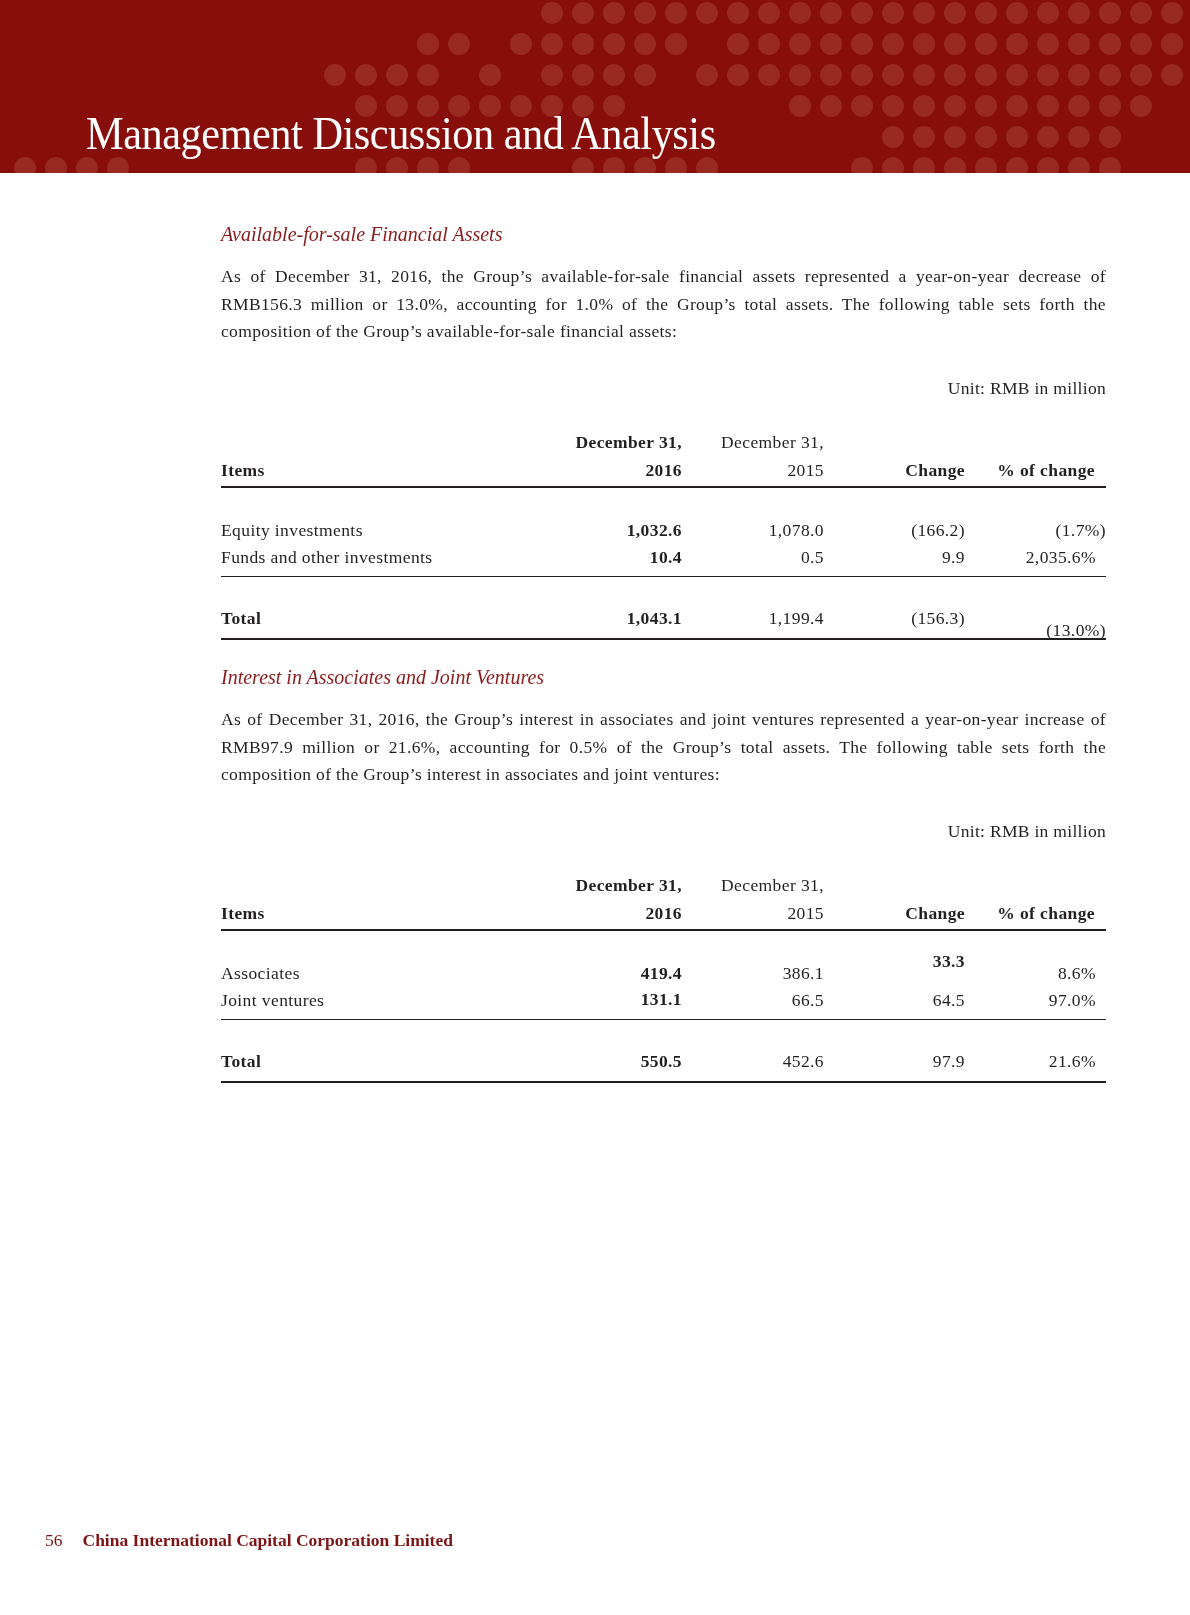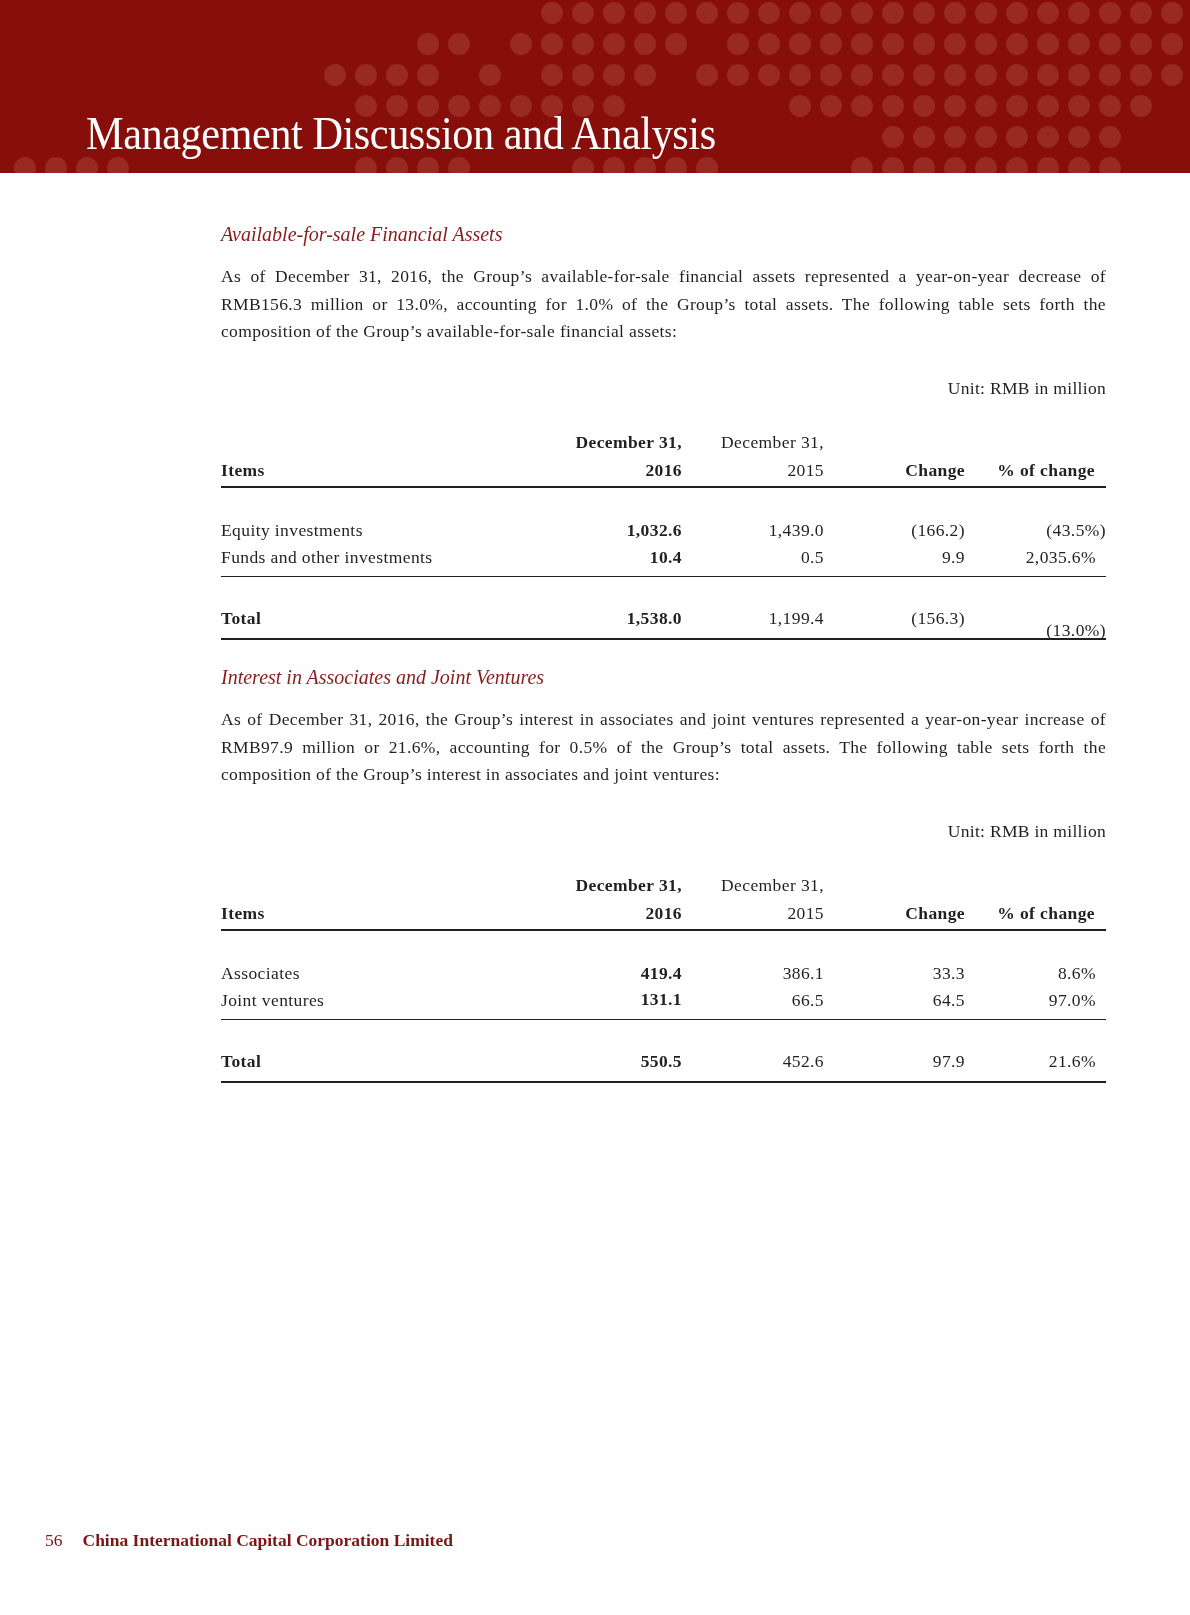--- a/index.html
+++ b/index.html
@@ -168,36 +168,36 @@
   <div class="cell c-items bold" style="top:28px;">Items</div>
   <div class="cell c-2016 bold" style="top:28px;">2016</div>
   <div class="cell c-2015" style="top:28px;">2015</div>
   <div class="cell c-chg bold" style="top:28px;">Change</div>
   <div class="cell c-pct hdr bold" style="top:28px;">% of change</div>
   <div class="rule-thick" style="top:54px;"></div>
 
   <div>
     <div class="cell c-items" style="top:88px;">Equity investments</div>
     <div class="cell c-2016" style="top:88px;">1,032.6</div>
-    <div class="cell c-2015" style="top:88px;">1,439.0</div>
+    <div class="cell c-2015" style="top:88px;">1,078.0</div>
     <div class="cell c-chg" style="top:88px;">(166.2)</div>
-    <div class="cell c-pct" style="top:88px;">(43.5%)</div>
+    <div class="cell c-pct" style="top:88px;">(1.7%)</div>
   </div>
   <div>
     <div class="cell c-items" style="top:115px;">Funds and other investments</div>
     <div class="cell c-2016" style="top:115px;">10.4</div>
     <div class="cell c-2015" style="top:115px;">0.5</div>
     <div class="cell c-chg" style="top:115px;">9.9</div>
     <div class="cell c-pct pad" style="top:115px;">2,035.6%</div>
   </div>
   <div class="rule-thin" style="top:144px;"></div>
 
   <div>
     <div class="cell c-items bold" style="top:176px;">Total</div>
-    <div class="cell c-2016" style="top:176px;">1,538.0</div>
+    <div class="cell c-2016" style="top:176px;">1,043.1</div>
     <div class="cell c-2015" style="top:176px;">1,199.4</div>
     <div class="cell c-chg" style="top:176px;">(156.3)</div>
     <div class="cell c-pct" style="top:188px;">(13.0%)</div>
   </div>
   <div class="rule-thick" style="top:206px;"></div>
 </div>
 
 <div class="section-heading" style="top:666px;">Interest in Associates and Joint Ventures</div>
 <div class="para" style="top:706px;">As of December 31, 2016, the Group’s interest in associates and joint ventures represented a year-on-year increase of RMB97.9 million or 21.6%, accounting for 0.5% of the Group’s total assets. The following table sets forth the composition of the Group’s interest in associates and joint ventures:</div>
 <div class="unit" style="top:821px;">Unit: RMB in million</div>
@@ -209,21 +209,21 @@
   <div class="cell c-2016 bold" style="top:28px;">2016</div>
   <div class="cell c-2015" style="top:28px;">2015</div>
   <div class="cell c-chg bold" style="top:28px;">Change</div>
   <div class="cell c-pct hdr bold" style="top:28px;">% of change</div>
   <div class="rule-thick" style="top:54px;"></div>
 
   <div>
     <div class="cell c-items" style="top:88px;">Associates</div>
     <div class="cell c-2016" style="top:88px;">419.4</div>
     <div class="cell c-2015" style="top:88px;font-family:Liberation Serif, serif;">386.1</div>
-    <div class="cell c-chg" style="top:88px;">33.3</div>
+    <div class="cell c-chg" style="top:76px;font-weight:bold;">33.3</div>
     <div class="cell c-pct pad" style="top:88px;">8.6%</div>
   </div>
   <div>
     <div class="cell c-items" style="top:115px;">Joint ventures</div>
     <div class="cell c-2016" style="top:114px;">131.1</div>
     <div class="cell c-2015" style="top:115px;">66.5</div>
     <div class="cell c-chg" style="top:115px;">64.5</div>
     <div class="cell c-pct pad" style="top:115px;">97.0%</div>
   </div>
   <div class="rule-thin" style="top:144px;"></div>

